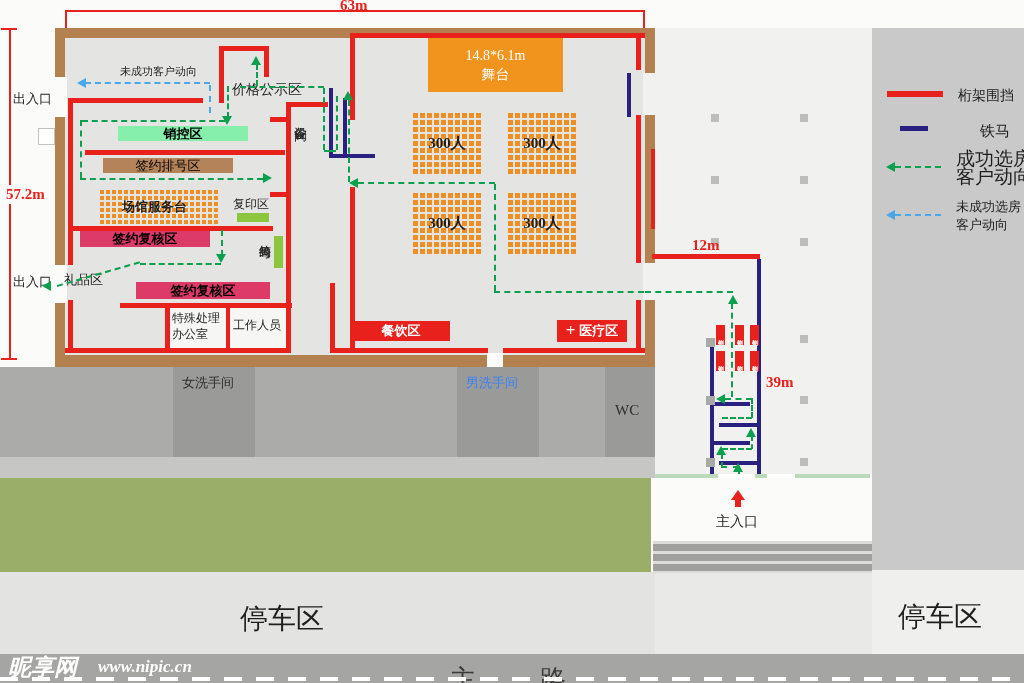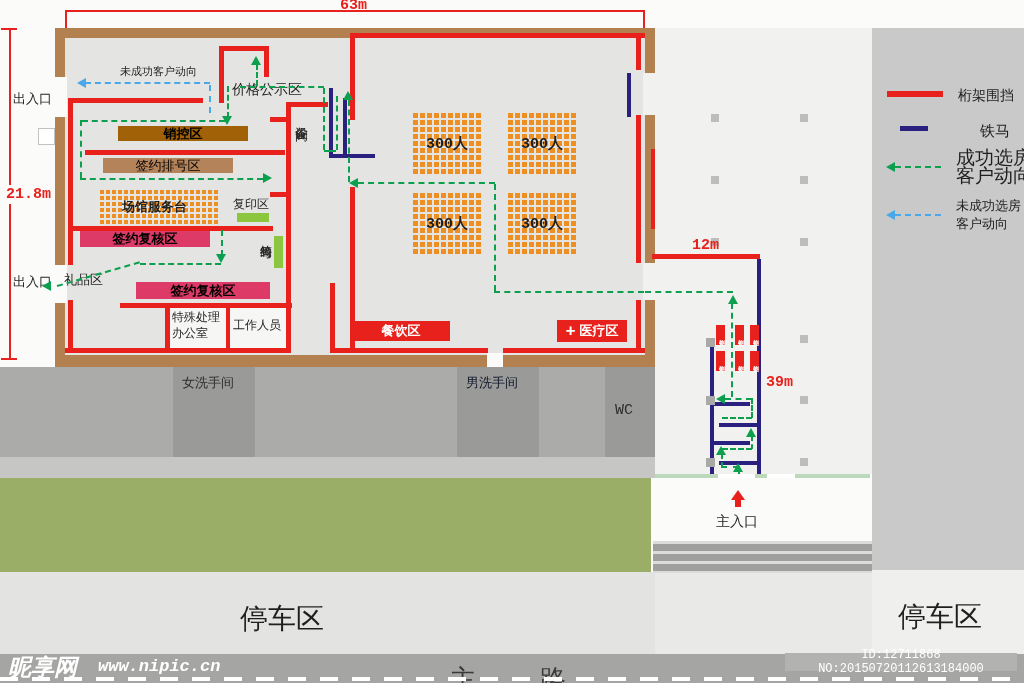--- a/index.html
+++ b/index.html
@@ -1,17 +1,17 @@
 <!DOCTYPE html>
 <html><head>
 <meta charset="utf-8">
 <style>
   html,body{margin:0;padding:0;}
   .page{position:relative;width:1024px;height:683px;background:#fbfbfa;overflow:hidden;
-        font-family:Liberation Mono, monospace;}
+        font-family:Liberation Serif, serif;}
   .abs{position:absolute;}
   .red{background:#e8211c;}
   .navy{background:#2a2080;}
   .lbl{color:#1f1f1f;white-space:nowrap;}
   .redtxt{color:#e8211c;font-weight:bold;}
   .white{color:#fff;}
   .vtext{writing-mode:vertical-rl;letter-spacing:2px;}
   .dash-g-h{border-top:2px dashed #0ca04e;height:0;}
   .dash-g-v{border-left:2px dashed #0ca04e;width:0;}
   .dash-b-h{border-top:2px dashed #4aa8e8;height:0;}
@@ -40,21 +40,21 @@
 <div class="page">
 
   <div class="abs red" style="left:65px;top:10px;width:580px;height:2px;"></div>
   <div class="abs red" style="left:65px;top:10px;width:2px;height:18px;"></div>
   <div class="abs red" style="left:643px;top:10px;width:2px;height:18px;"></div>
   <div class="abs redtxt" style="left:340px;top:-3px;font-size:15px;">63m</div>
 
   <div class="abs red" style="left:9px;top:28px;width:2px;height:332px;"></div>
   <div class="abs red" style="left:1px;top:28px;width:16px;height:2px;"></div>
   <div class="abs red" style="left:1px;top:358px;width:16px;height:2px;"></div>
-  <div class="abs redtxt" style="left:6px;top:185px;font-size:15px;background:#fbfbfa;padding:1px 0;">21.8m</div>
+  <div class="abs redtxt" style="left:6px;top:185px;font-size:15px;background:#fbfbfa;padding:1px 0;">57.2m</div>
 
   <div class="abs" style="left:55px;top:28px;width:600px;height:339px;background:#b3804f;"></div>
   <div class="abs" style="left:65px;top:38px;width:580px;height:317px;background:#e4e4e2;"></div>
 
   <div class="abs" style="left:53px;top:77px;width:14px;height:40px;background:#fbfbfa;"></div>
   <div class="abs" style="left:53px;top:265px;width:14px;height:38px;background:#fbfbfa;"></div>
   <div class="abs" style="left:643px;top:73px;width:14px;height:42px;background:#f1f1ef;"></div>
   <div class="abs" style="left:643px;top:263px;width:14px;height:37px;background:#f1f1ef;"></div>
   <div class="abs" style="left:487px;top:353px;width:16px;height:14px;background:#fbfbfa;"></div>
 
@@ -90,40 +90,46 @@
   <div class="abs red" style="left:330px;top:283px;width:5px;height:70px;"></div>
   <div class="abs red" style="left:330px;top:348px;width:158px;height:5px;"></div>
   <div class="abs red" style="left:503px;top:348px;width:142px;height:5px;"></div>
 
   <div class="abs navy" style="left:329px;top:88px;width:4px;height:70px;"></div>
   <div class="abs navy" style="left:343px;top:98px;width:4px;height:60px;"></div>
   <div class="abs navy" style="left:329px;top:154px;width:46px;height:4px;"></div>
   <div class="abs navy" style="left:627px;top:73px;width:4px;height:44px;"></div>
 
   <div class="abs lbl" style="left:232px;top:81px;font-size:14px;">价格公示区</div>
-  <div class="abs center" style="left:118px;top:126px;width:130px;height:15px;background:#a16207;font-size:13px;font-weight:bold;">销控区</div>
+  <div class="abs center" style="left:118px;top:126px;width:130px;height:15px;background:#86efac;font-size:13px;font-weight:bold;">销控区</div>
   <div class="abs center" style="left:103px;top:158px;width:130px;height:15px;background:#b5835a;font-size:13px;">签约排号区</div>
   <div class="abs grid-wait" style="left:100px;top:190px;width:118px;height:34px;"></div>
   <div class="abs lbl" style="left:122px;top:198px;font-size:13px;font-weight:bold;">场馆服务台</div>
   <div class="abs lbl" style="left:233px;top:196px;font-size:12px;">复印区</div>
   <div class="abs" style="left:237px;top:213px;width:32px;height:9px;background:#8cc63e;"></div>
   <div class="abs center" style="left:80px;top:231px;width:130px;height:16px;background:#dd3a68;font-size:13px;font-weight:bold;">签约复核区</div>
   <div class="abs lbl vtext" style="left:256px;top:235px;font-size:12px;height:60px;letter-spacing:1px;">签约叫号</div>
   <div class="abs" style="left:274px;top:236px;width:9px;height:32px;background:#8cc63e;"></div>
   <div class="abs lbl" style="left:64px;top:271px;font-size:13px;">礼品区</div>
   <div class="abs center" style="left:136px;top:282px;width:134px;height:17px;background:#dd3a68;font-size:13px;font-weight:bold;">签约复核区</div>
   <div class="abs" style="left:170px;top:308px;width:56px;height:40px;background:#f6f6f4;"></div>
   <div class="abs lbl" style="left:172px;top:310px;font-size:12px;line-height:16px;">
     <div>特殊处理</div>
     <div>办公室</div>
   </div>
   <div class="abs" style="left:230px;top:308px;width:56px;height:40px;background:#f6f6f4;"></div>
   <div class="abs lbl" style="left:233px;top:317px;font-size:12px;">工作人员</div>
   <div class="abs lbl vtext" style="left:291px;top:116px;font-size:13px;height:48px;letter-spacing:1px;">设备间</div>
 
+  <div class="abs center" style="left:428px;top:38px;width:135px;height:54px;background:#f0941e;">
+    <div class="white" style="font-size:14px;line-height:19px;">
+      <div>14.8*6.1m</div>
+      <div>舞台</div>
+    </div>
+  </div>
   <div class="abs grid-seat center" style="left:413px;top:112px;width:68px;height:62px;">
     <span class="lbl" style="font-size:15px;font-weight:bold;">300人</span>
     </div>
   <div class="abs grid-seat center" style="left:508px;top:112px;width:68px;height:62px;">
     <span class="lbl" style="font-size:15px;font-weight:bold;">300人</span>
     </div>
   <div class="abs grid-seat center" style="left:413px;top:192px;width:68px;height:62px;">
     <span class="lbl" style="font-size:15px;font-weight:bold;">300人</span>
     </div>
   <div class="abs grid-seat center" style="left:508px;top:192px;width:68px;height:62px;">
@@ -248,36 +254,35 @@
   <div class="abs arr b-left" style="left:886px;top:210px;"></div>
   <div class="abs lbl" style="left:956px;top:198px;font-size:13px;line-height:18px;">
     <div>未成功选房</div>
     <div>客户动向</div>
   </div>
 
   <div class="abs" style="left:0;top:367px;width:655px;height:90px;background:#ababa9;"></div>
   <div class="abs" style="left:173px;top:367px;width:82px;height:90px;background:#9a9a98;"></div>
   <div class="abs lbl" style="left:182px;top:374px;font-size:13px;color:#2e2e2e;">女洗手间</div>
   <div class="abs" style="left:457px;top:367px;width:82px;height:90px;background:#9a9a98;"></div>
-  <div class="abs lbl" style="left:466px;top:374px;font-size:13px;color:#0f172a;">男洗手间</div>
+  <div class="abs lbl" style="left:466px;top:374px;font-size:13px;color:#3b82f6;">男洗手间</div>
   <div class="abs" style="left:605px;top:367px;width:50px;height:90px;background:#9a9a98;"></div>
   <div class="abs lbl" style="left:615px;top:402px;font-size:15px;color:#2e2e2e;">WC</div>
   <div class="abs" style="left:0;top:457px;width:655px;height:21px;background:#c6c6c4;"></div>
   <div class="abs" style="left:0;top:478px;width:651px;height:94px;background:#9aae68;"></div>
   <div class="abs" style="left:0;top:572px;width:655px;height:82px;background:#e3e3e1;"></div>
   <div class="abs lbl" style="left:240px;top:600px;font-size:28px;">停车区</div>
   <div class="abs" style="left:655px;top:572px;width:217px;height:82px;background:#e9e9e7;"></div>
   <div class="abs" style="left:653px;top:541px;width:219px;height:32px;background:#dcdcda;"></div>
   <div class="abs" style="left:653px;top:544px;width:219px;height:7px;background:#9f9f9d;"></div>
   <div class="abs" style="left:653px;top:554px;width:219px;height:7px;background:#9f9f9d;"></div>
   <div class="abs" style="left:653px;top:564px;width:219px;height:7px;background:#9f9f9d;"></div>
   <div class="abs" style="left:872px;top:570px;width:152px;height:84px;background:#efefed;"></div>
   <div class="abs lbl" style="left:898px;top:598px;font-size:28px;">停车区</div>
 
   <div class="abs" style="left:0;top:654px;width:1024px;height:29px;background:#a5a5a3;"></div>
   <div class="abs lbl" style="left:450px;top:662px;font-size:26px;color:#3a3a3a;">主</div>
   <div class="abs lbl" style="left:540px;top:662px;font-size:26px;color:#3a3a3a;">路</div>
   <div class="abs road-dash" style="left:0;top:677px;width:1024px;height:4px;"></div>
   <div class="abs" style="left:8px;top:652px;font-size:23px;font-weight:bold;font-style:italic;color:#fff;">昵享网</div>
   <div class="abs" style="left:98px;top:657px;font-size:17px;font-weight:bold;font-style:italic;color:#fff;">www.nipic.cn</div>
-  <div class="abs center" style="left:785px;top:653px;width:232px;height:18px;background:#b2b2b0;color:#fff;font-size:12px;">ID:12711868 NO:20150720112613184000</div>
 
 </div>
 
 </body></html>

